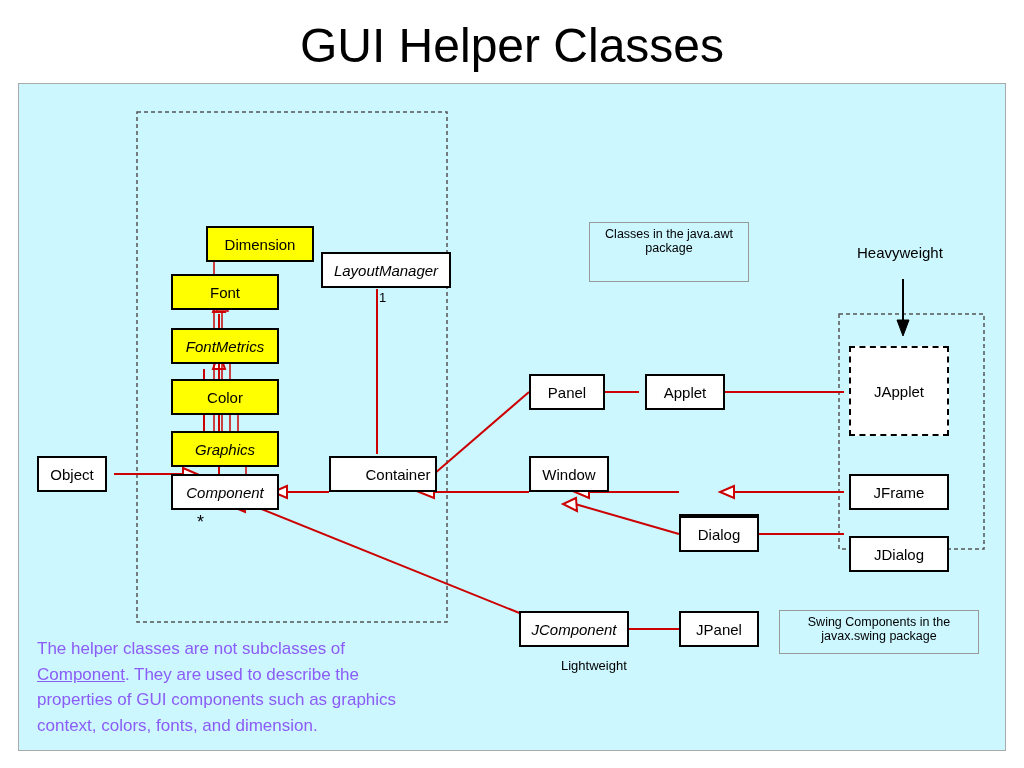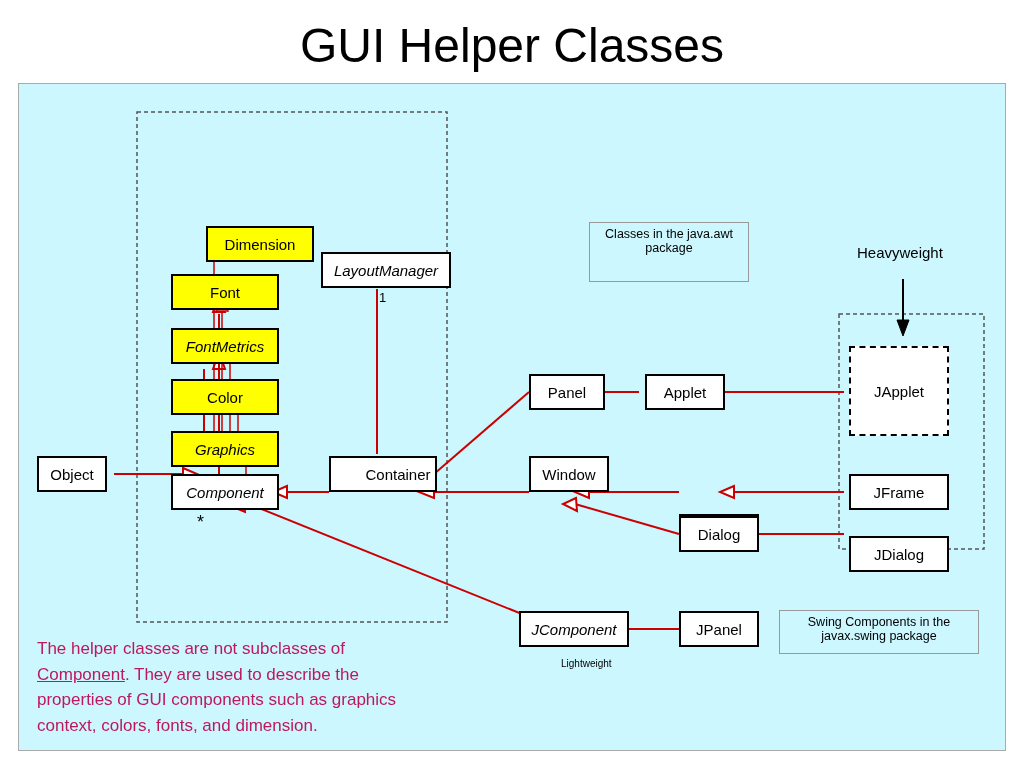--- a/index.html
+++ b/index.html
@@ -64,21 +64,21 @@
       font-size: 13px;
       text-align: center;
       padding: 4px 8px;
     }
     .bottom-text {
       position: absolute;
       bottom: 12px;
       left: 18px;
       width: 380px;
       font-size: 17px;
-      color: #be185d;
+      color: #8b5cf6;
       line-height: 1.5;
     }
     .bottom-text .underline {
       text-decoration: underline;
     }
   </style>
 </head>
 <body>
 
 <div class="page-title">GUI Helper Classes</div>
@@ -253,21 +253,21 @@
 
     <div class="info-box" style="left:760px;top:510px;width:200px;height:44px;font-size:12.5px;margin-top:16px;">
       <span>Swing Components
 in the javax.swing package</span>
     </div>
 
     <div class="label-text" style="left:838px;top:160px;font-size:15px;">
       <span>Heavyweight</span>
     </div>
 
-    <div class="label-text" style="left:542px;top:574px;font-size:10px;">
+    <div class="label-text" style="left:542px;top:574px;font-size:13px;">
       <span>Lightweight</span>
     </div>
 
     <div class="bottom-text">
       The helper classes are not subclasses of <span class="underline">Component</span>. They are used to describe the properties of GUI components such as graphics context, colors, fonts, and dimension.
     </div>
 
   </div>
 </div>
 

